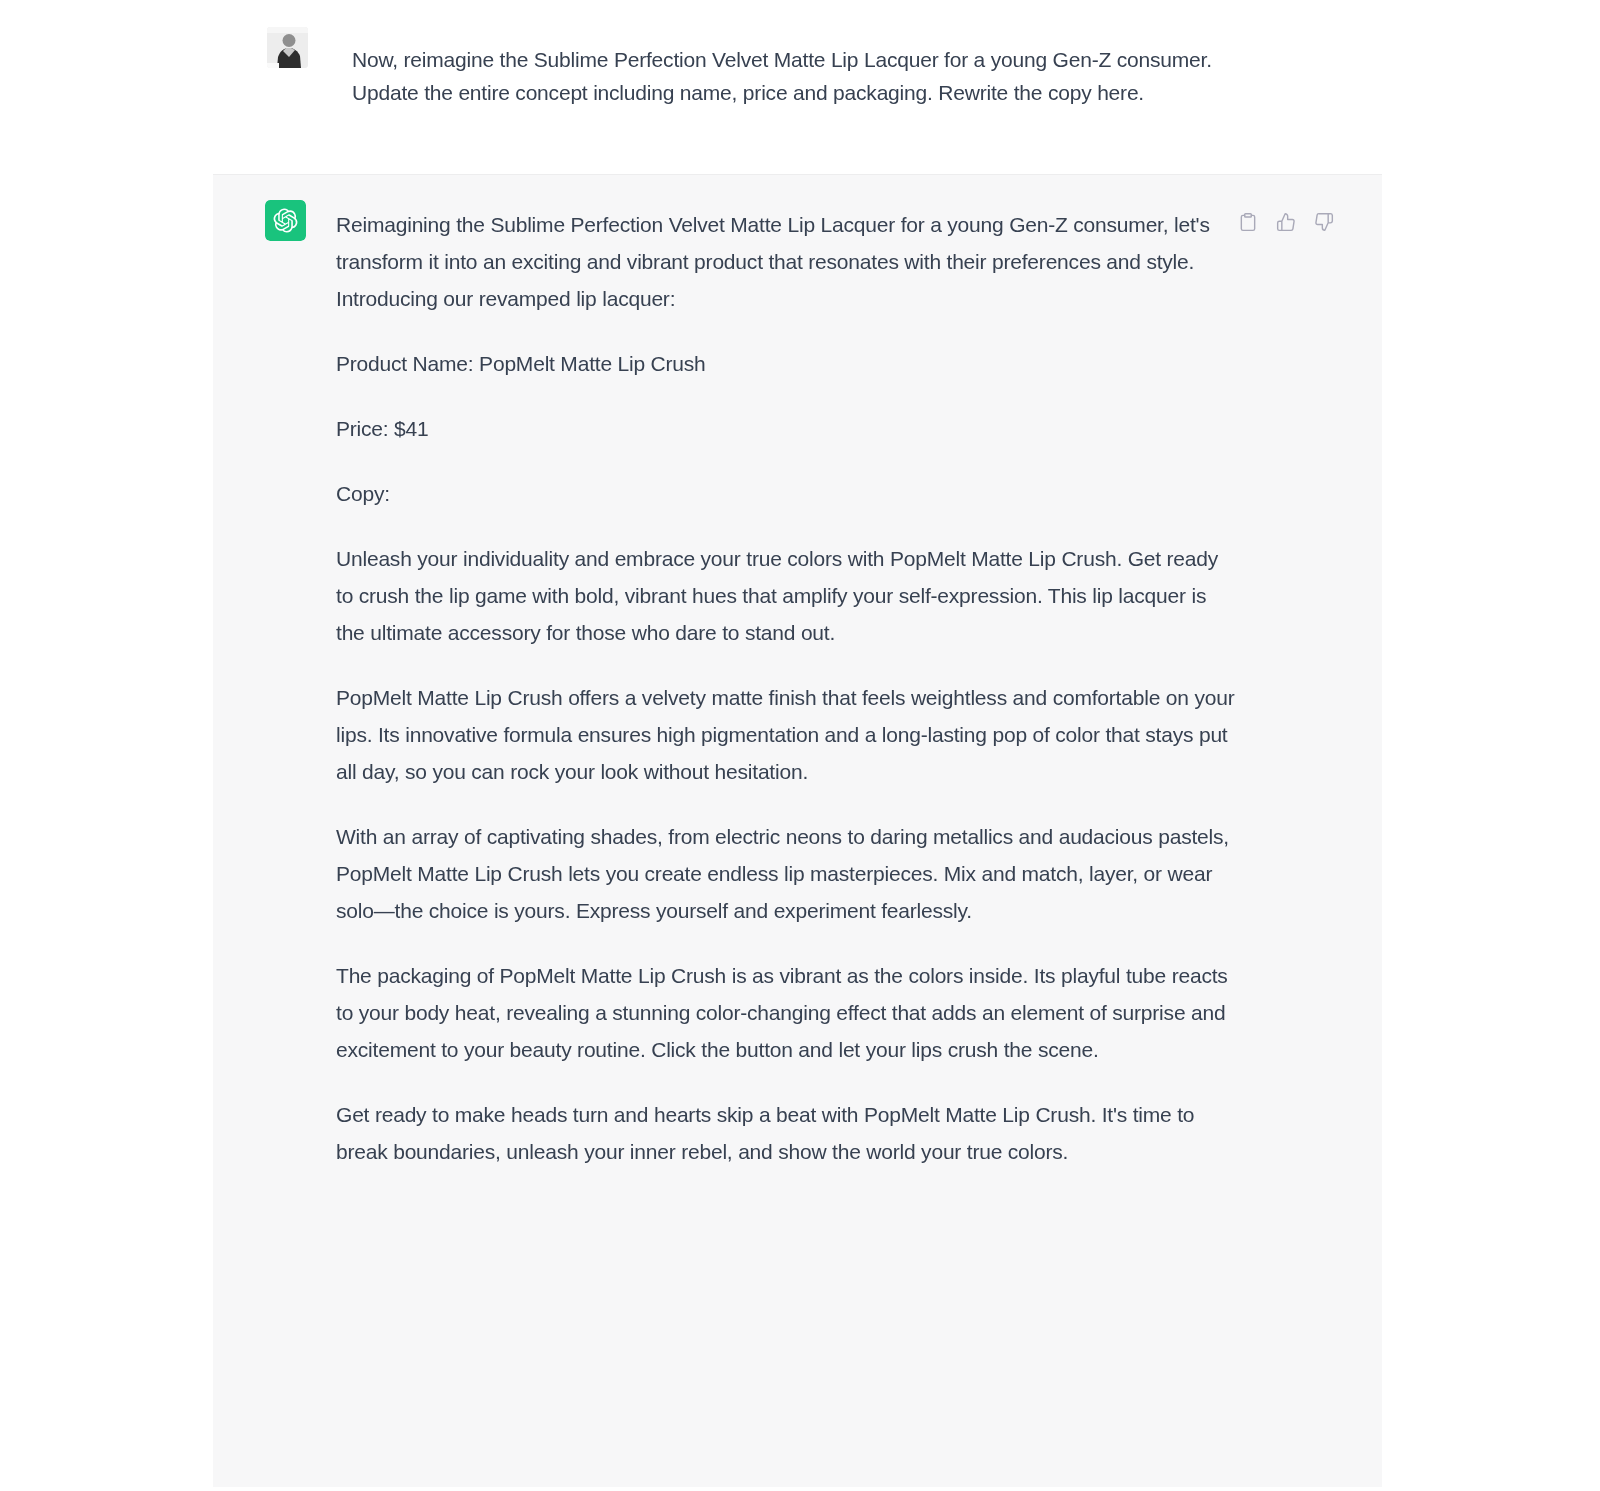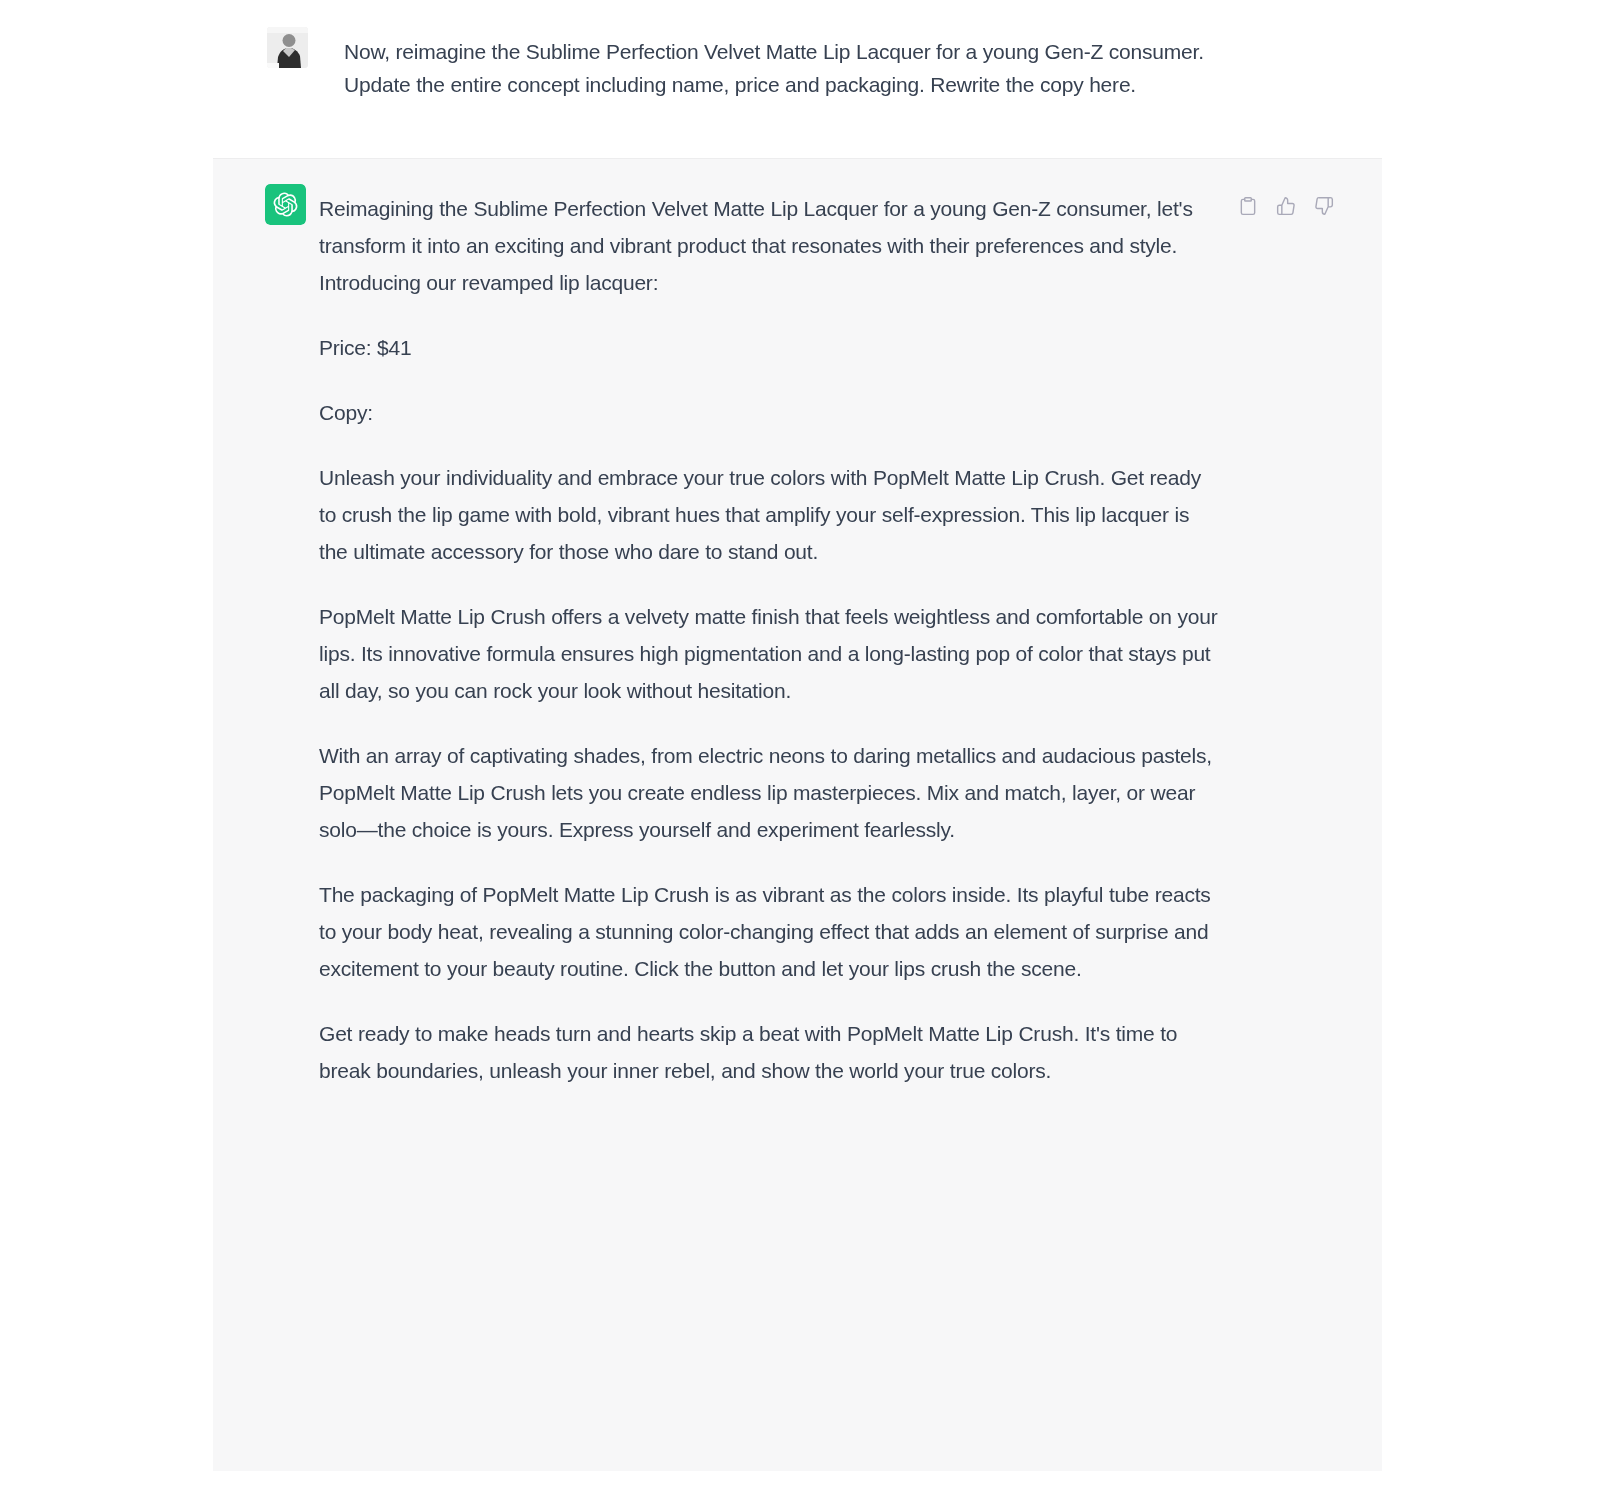--- a/index.html
+++ b/index.html
@@ -22,39 +22,39 @@
   }
   .avatar {
     width: 41px;
     height: 41px;
     flex: none;
     overflow: hidden;
   }
   .user-avatar { border-radius: 3px; }
   .user-avatar svg { display: block; width: 41px; height: 41px; }
   .user-text {
-    margin: 8px;
+    margin: 16px;
     width: 888px;
     font-size: 21px;
     line-height: 33px;
     letter-spacing: -0.2px;
     color: #374151;
   }
 
   
   .assistant-row {
     position: relative;
     margin: 49px 0 0 213px;
     width: 1169px;
     min-height: 1313px;
     background: #f7f7f8;
     border-top: 1px solid rgba(0,0,0,0.04);
     display: flex;
     align-items: flex-start;
-    gap: 13px;
+    gap: 30px;
     padding: 25px 44px 40px 52px;
   }
   .bot-avatar { border-radius: 5px; }
   .bot-avatar svg { display: block; width: 41px; height: 41px; }
   .assistant-text {
     width: 900px;
     padding-top: 6px;
     font-size: 21px;
     line-height: 37px;
     letter-spacing: -0.2px;
@@ -105,20 +105,21 @@
     <svg viewBox="0 0 41 41" xmlns="http://www.w3.org/2000/svg">
       <rect width="41" height="41" rx="5" fill="#19c37d"></rect>
       <g transform="translate(8.5,8.5)">
         <path fill="#ffffff" d="M22.2819 9.8211a5.9847 5.9847 0 0 0-.5157-4.9108 6.0462 6.0462 0 0 0-6.5098-2.9A6.0651 6.0651 0 0 0 4.9807 4.1818a5.9847 5.9847 0 0 0-3.9977 2.9 6.0462 6.0462 0 0 0 .7427 7.0966 5.98 5.98 0 0 0 .511 4.9107 6.051 6.051 0 0 0 6.5146 2.9001A5.9847 5.9847 0 0 0 13.2599 24a6.0557 6.0557 0 0 0 5.7718-4.2058 5.9894 5.9894 0 0 0 3.9977-2.9001 6.0557 6.0557 0 0 0-.7475-7.073zm-9.022 12.6081a4.4755 4.4755 0 0 1-2.8764-1.0408l.1419-.0804 4.7783-2.7582a.7948.7948 0 0 0 .3927-.6813v-6.7369l2.02 1.1686a.071.071 0 0 1 .038.052v5.5826a4.504 4.504 0 0 1-4.4945 4.4944zm-9.6607-4.1254a4.4708 4.4708 0 0 1-.5346-3.0137l.142.0852 4.783 2.7582a.7712.7712 0 0 0 .7806 0l5.8428-3.3685v2.3324a.0804.0804 0 0 1-.0332.0615L9.74 19.9502a4.4992 4.4992 0 0 1-6.1408-1.6464zM2.3408 7.8956a4.485 4.485 0 0 1 2.3655-1.9728V11.6a.7664.7664 0 0 0 .3879.6765l5.8144 3.3543-2.0201 1.1685a.0757.0757 0 0 1-.071 0l-4.8303-2.7865A4.504 4.504 0 0 1 2.3408 7.8956zm16.5963 3.8558L13.1038 8.364 15.1192 7.2a.0757.0757 0 0 1 .071 0l4.8303 2.7913a4.4944 4.4944 0 0 1-.6765 8.1042v-5.6772a.79.79 0 0 0-.407-.667zm2.0107-3.0231l-.142-.0852-4.7735-2.7818a.7759.7759 0 0 0-.7854 0L9.409 9.2297V6.8974a.0662.0662 0 0 1 .0284-.0615l4.8303-2.7866a4.4992 4.4992 0 0 1 6.6802 4.66zM8.3065 12.863l-2.02-1.1638a.0804.0804 0 0 1-.038-.0567V6.0742a4.4992 4.4992 0 0 1 7.3757-3.4537l-.142.0805L8.704 5.459a.7948.7948 0 0 0-.3927.6813zm1.0976-2.3654l2.602-1.4998 2.6069 1.4998v2.9994l-2.5974 1.4997-2.6067-1.4997z"></path>
       </g>
     </svg>
   </div>
 
   <div class="assistant-text">
     <p>Reimagining the Sublime Perfection Velvet Matte Lip Lacquer for a young Gen-Z consumer, let's transform it into an exciting and vibrant product that resonates with their preferences and style. Introducing our revamped lip lacquer:</p>
+    <p>Product Name: PopMelt Matte Lip Crush</p>
     <p>Price: $41</p>
     <p>Copy:</p>
     <p>Unleash your individuality and embrace your true colors with PopMelt Matte Lip Crush. Get ready to crush the lip game with bold, vibrant hues that amplify your self-expression. This lip lacquer is the ultimate accessory for those who dare to stand out.</p>
     <p>PopMelt Matte Lip Crush offers a velvety matte finish that feels weightless and comfortable on your lips. Its innovative formula ensures high pigmentation and a long-lasting pop of color that stays put all day, so you can rock your look without hesitation.</p>
     <p>With an array of captivating shades, from electric neons to daring metallics and audacious pastels, PopMelt Matte Lip Crush lets you create endless lip masterpieces. Mix and match, layer, or wear solo—the choice is yours. Express yourself and experiment fearlessly.</p>
     <p>The packaging of PopMelt Matte Lip Crush is as vibrant as the colors inside. Its playful tube reacts to your body heat, revealing a stunning color-changing effect that adds an element of surprise and excitement to your beauty routine. Click the button and let your lips crush the scene.</p>
     <p>Get ready to make heads turn and hearts skip a beat with PopMelt Matte Lip Crush. It's time to break boundaries, unleash your inner rebel, and show the world your true colors.</p>
   </div>
 
   <div class="actions">

